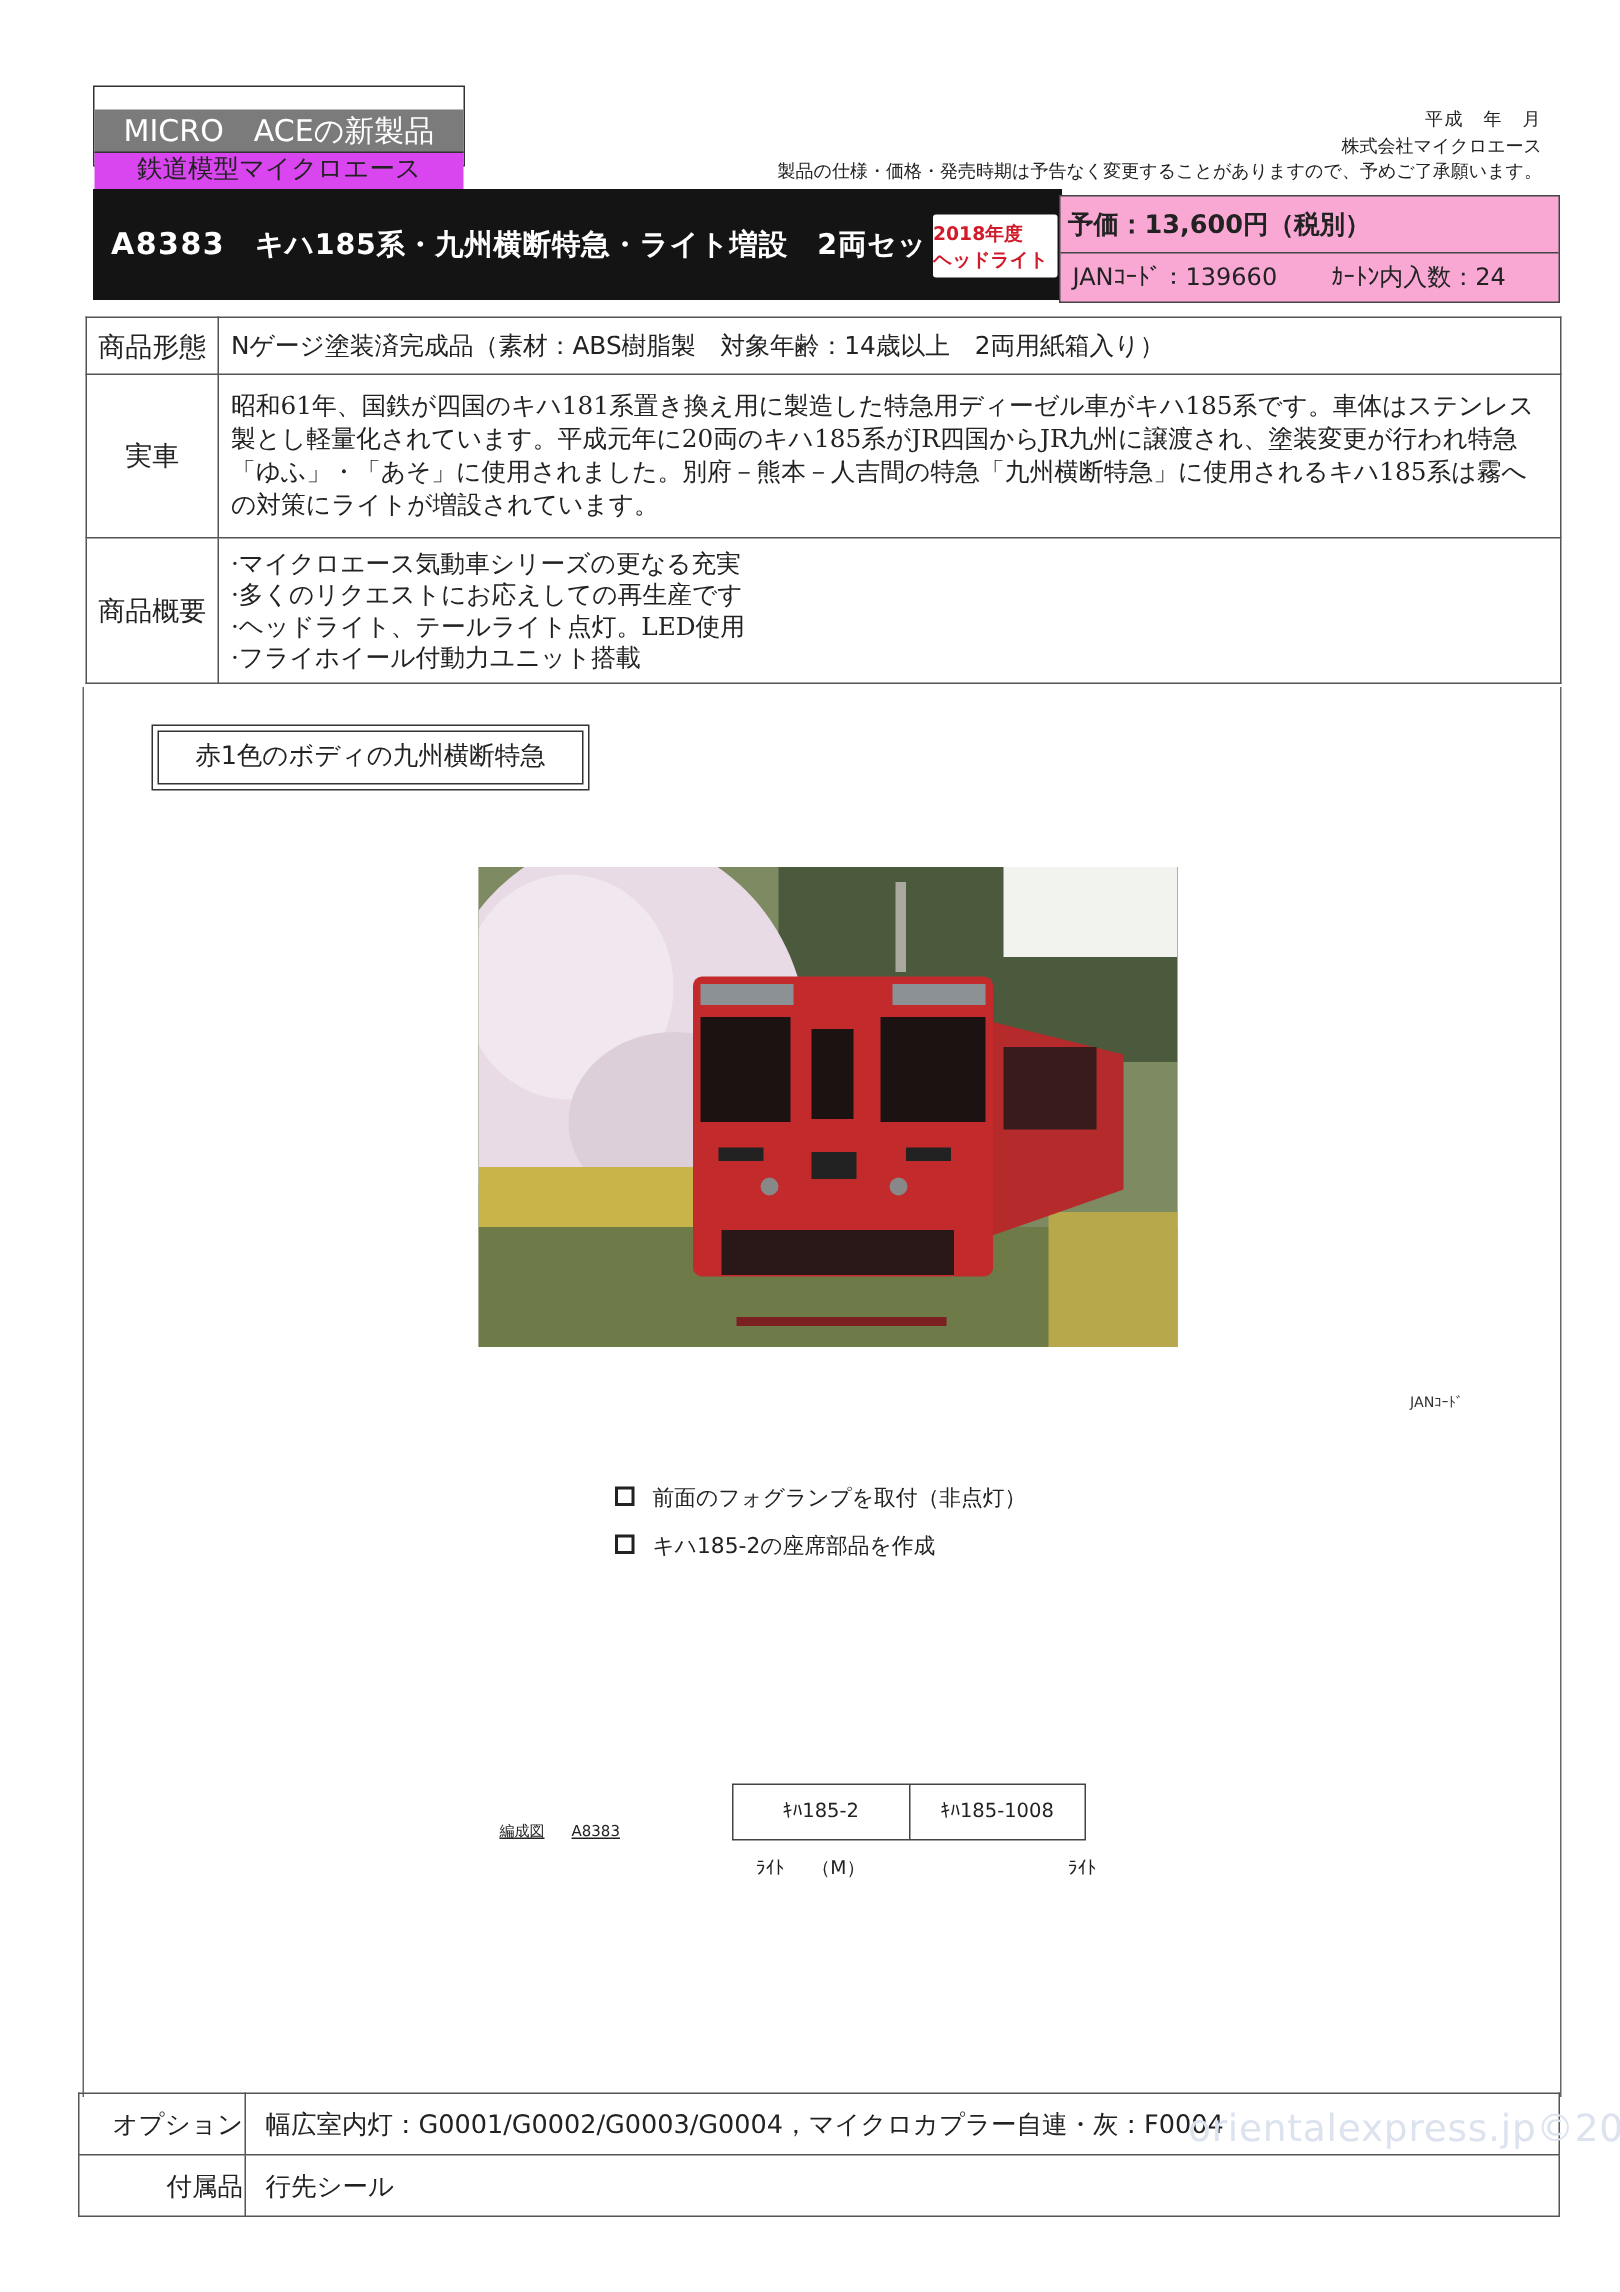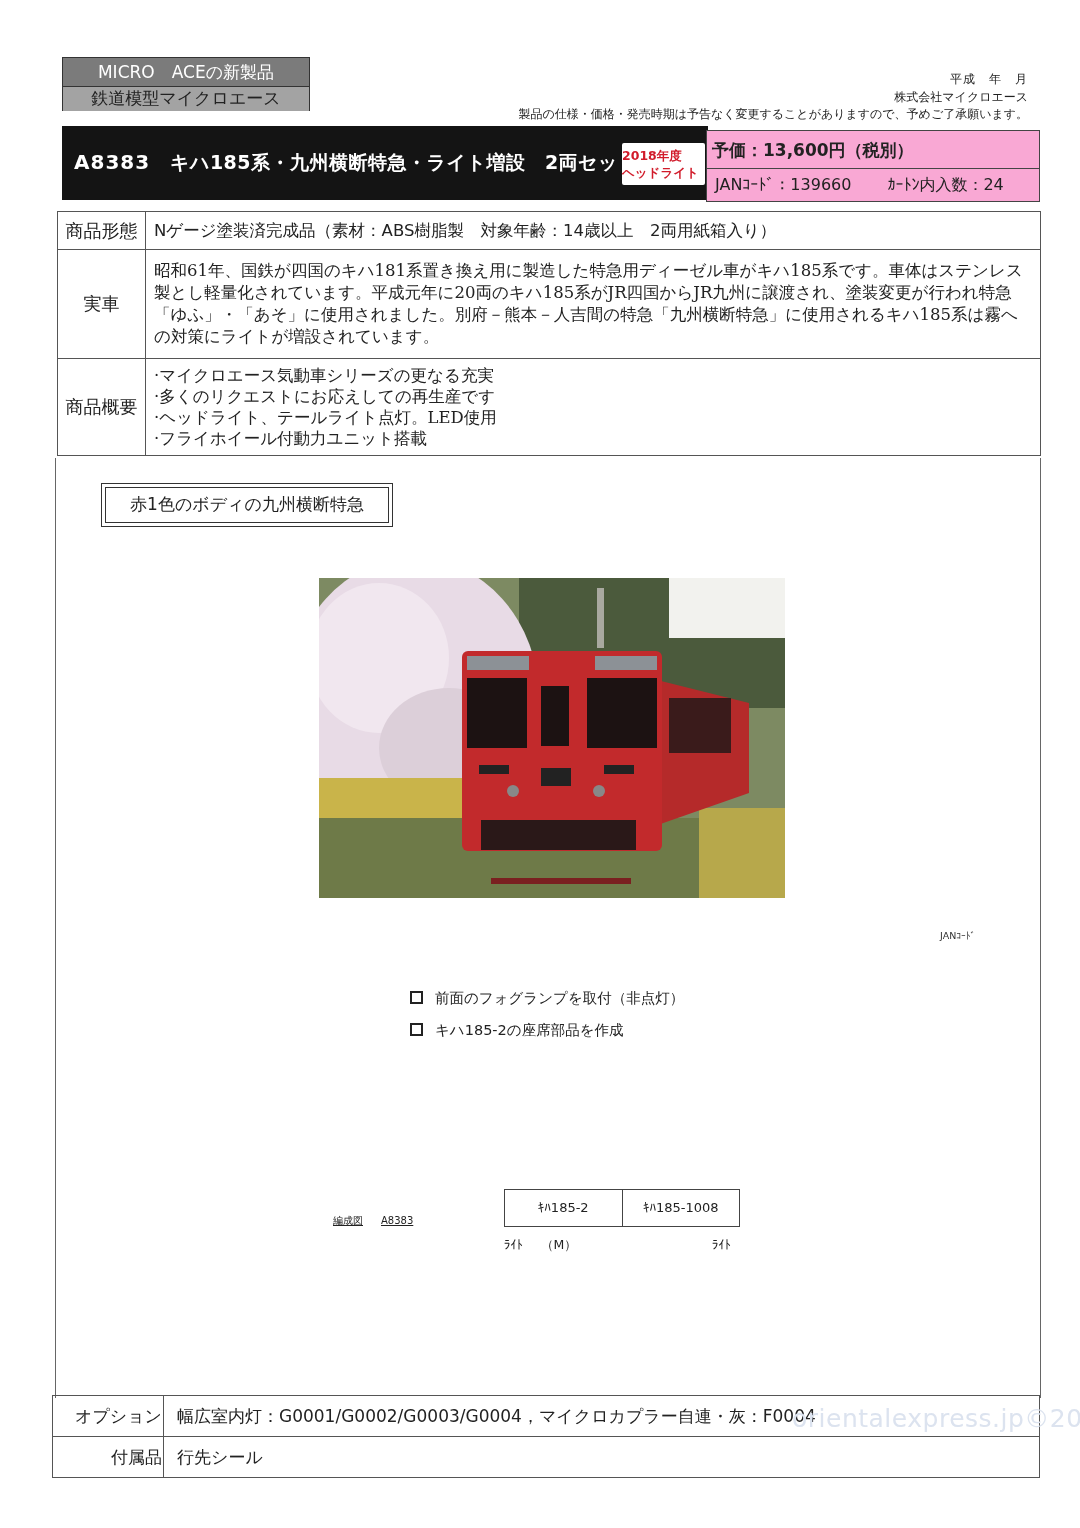--- a/index.html
+++ b/index.html
@@ -2,22 +2,22 @@
 <html><head>
 <meta charset="utf-8">
 <style>
   html, body { margin:0; padding:0; background:#ffffff; }
   body { width:1080px; height:1528px; position:relative; overflow:hidden;
          font-family:"DejaVu Sans", "Liberation Sans", sans-serif; color:#222; }
   .abs { position:absolute; }
 
   
   .brand { left:62px; top:57px; width:248px; height:54px; border:1.5px solid #333; box-sizing:border-box; }
-  .brand-top { height:28px; background:#7b7b7b; color:#fff; font-size:17px; line-height:28px; text-align:center; border-bottom:1.5px solid #333; }
-  .brand-bot { height:24px; background:#a3a3a3; color:#222; font-size:17px; line-height:23px; text-align:center; }
+  .brand-top { height:28px; background:#7b7b7b; color:#fff; font-size:20px; line-height:28px; text-align:center; border-bottom:1.5px solid #333;margin-top:15px; }
+  .brand-bot { height:24px; background:#d946ef; color:#222; font-size:17px; line-height:23px; text-align:center; }
 
   
   .date { right:52px; top:71px; font-size:12px; letter-spacing:1px; }
   .company { right:52px; top:89px; font-size:12px; }
   .disclaimer { right:52px; top:106px; font-size:12px; }
 
   
   .titlebar { left:62px; top:126px; width:646px; height:74px; background:#141414; }
   .code { left:74px; top:150px; color:#fff; font-size:20px; font-weight:bold; letter-spacing:1px; }
   .title { left:170px; top:150px; color:#fff; font-size:19px; font-weight:bold; letter-spacing:0.5px; }
@@ -44,21 +44,21 @@
   
   .photo { left:319px; top:578px; width:466px; height:320px; overflow:hidden; background:#6f7f55; }
   .approval { left:940px; top:930px; font-size:9.5px; color:#333; }
 
   .feature { left:410px; font-size:14.5px; }
   .feature .box { display:inline-block; width:9px; height:9px; border:2px solid #222; margin-right:12px; vertical-align:-1px; }
 
   
   .form-label { left:333px; top:1214px; font-size:10px; text-decoration:underline; }
   .form-label span { margin-left:18px; }
-  .cars { left:504px; top:1189px; width:236px; height:38px; border:1.5px solid #444; box-sizing:border-box; display:flex; }
+  .cars { left:488px; top:1189px; width:236px; height:38px; border:1.5px solid #444; box-sizing:border-box; display:flex; }
   .car { flex:1; text-align:center; font-size:13px; line-height:35px; }
   .car + .car { border-left:1.5px solid #444; }
   .light { font-size:12.5px; top:1237px; }
 
   
   table.bottom { position:absolute; left:52px; top:1395px; width:988px; border-collapse:collapse; }
   table.bottom td { border:1.5px solid #555; height:38px; font-size:17px; }
   table.bottom td.label { width:108px; text-align:right; }
   table.bottom td.val { padding-left:13px; }
 

